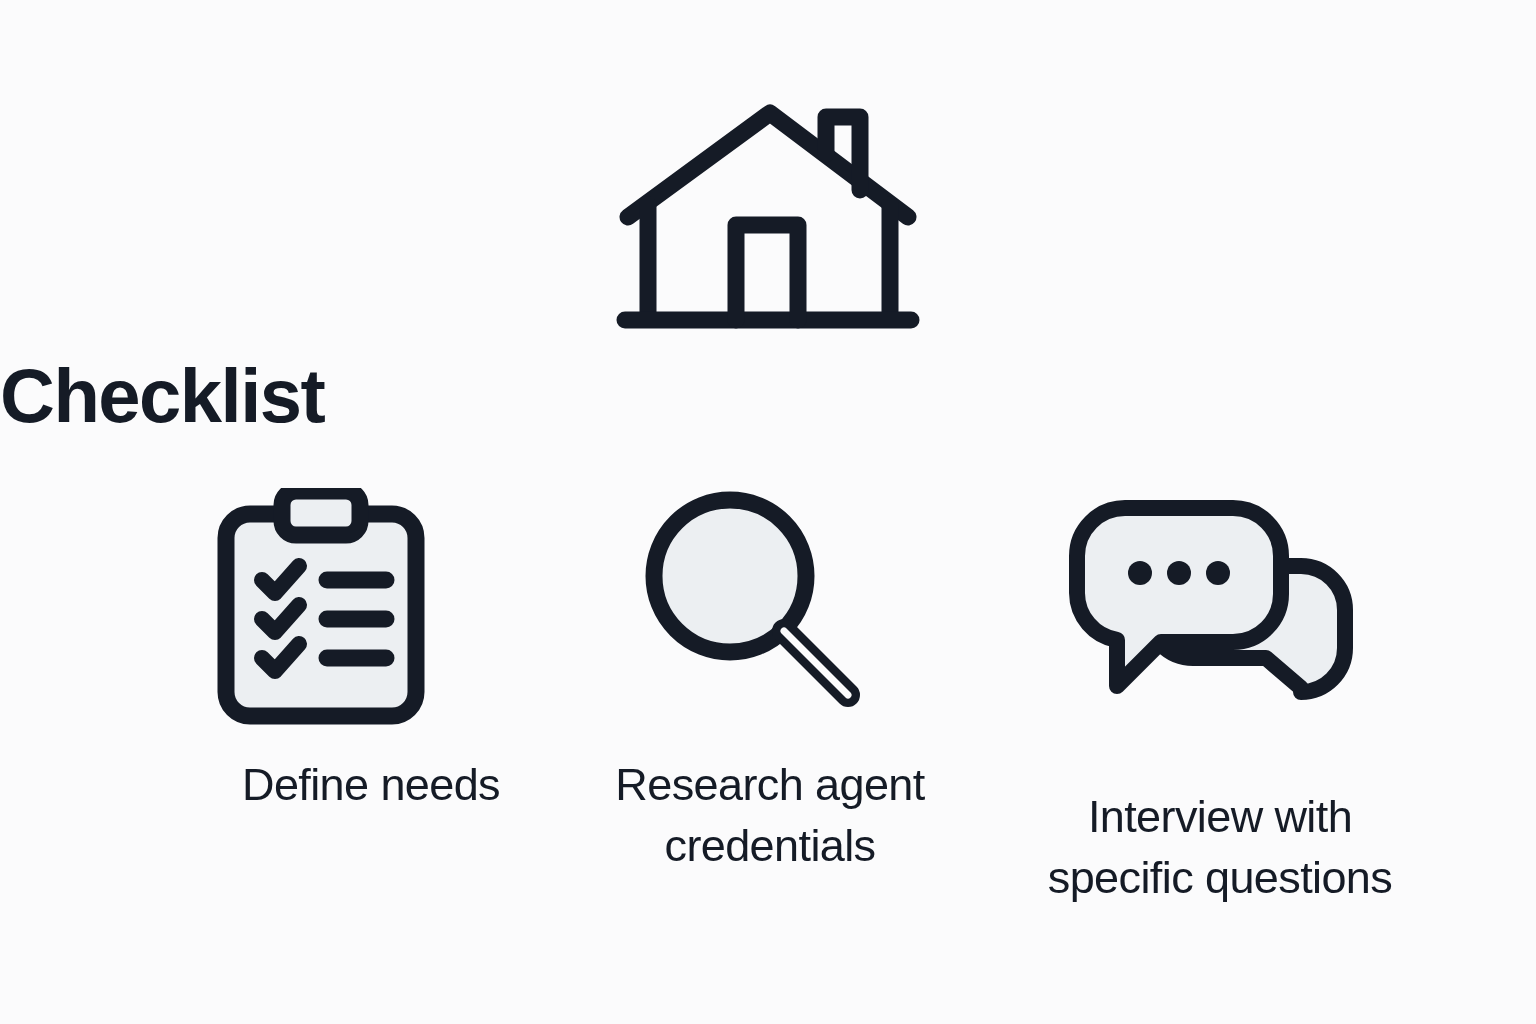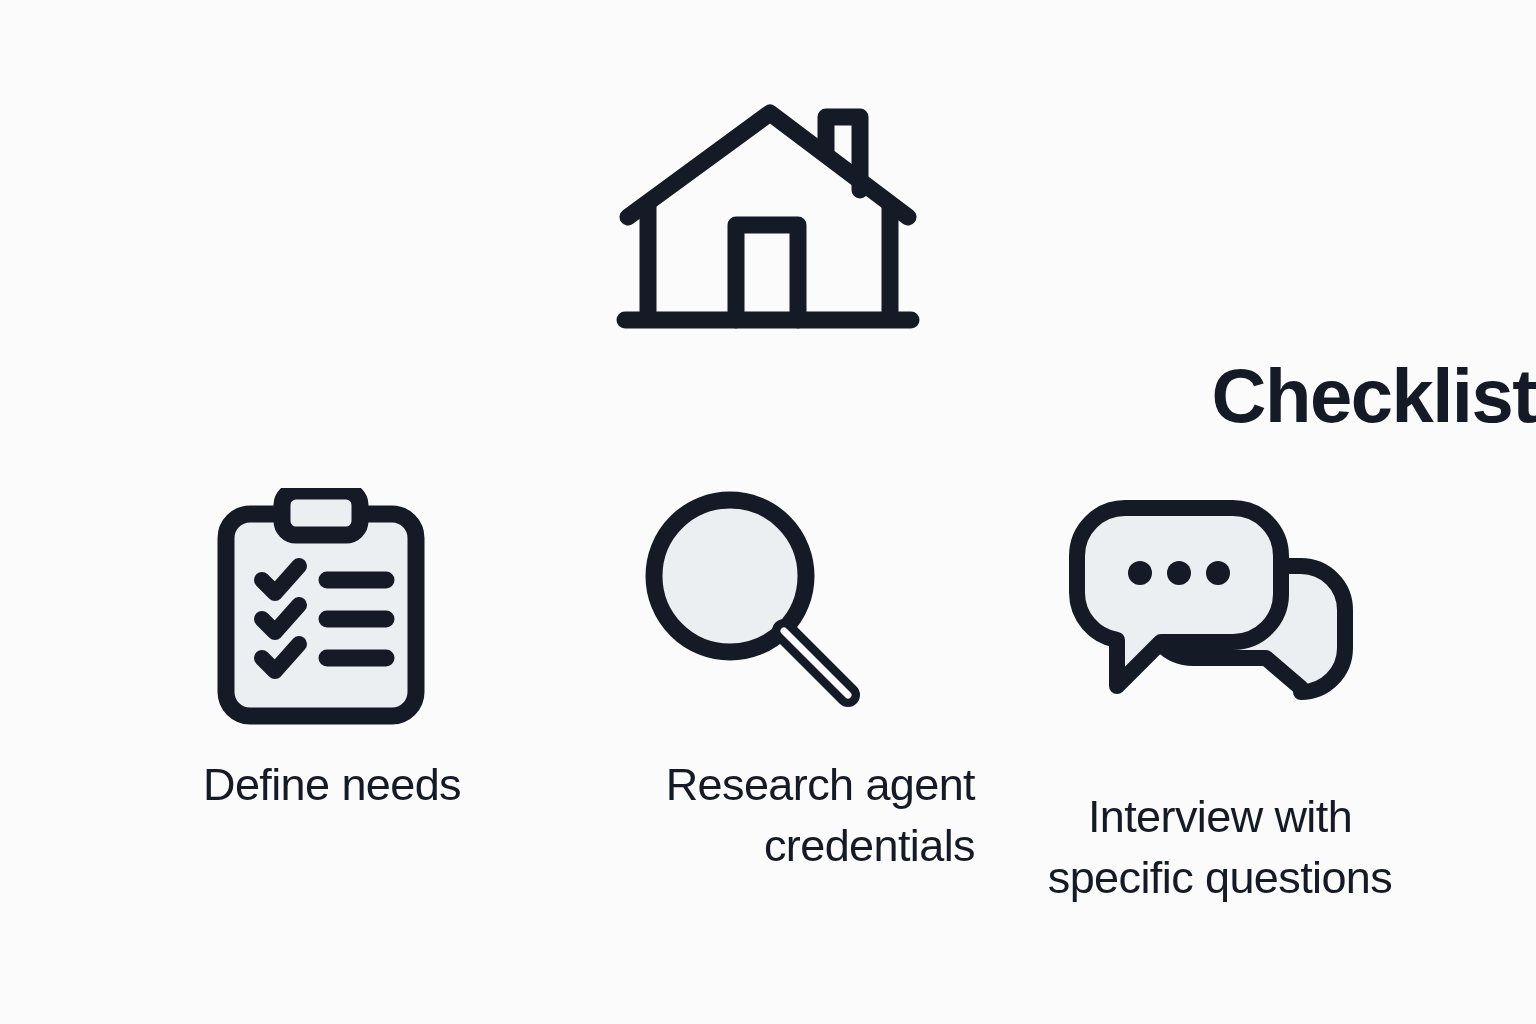--- a/index.html
+++ b/index.html
@@ -24,21 +24,21 @@
     left: 608px;
     top: 95px;
     width: 320px;
     height: 240px;
   }
   .page-title {
     position: absolute;
     left: 0;
     top: 358px;
     width: 1536px;
-    text-align: right;
+    text-align: left;
     font-size: 76px;
     font-weight: 700;
     letter-spacing: -1.5px;
     color: #151b26;
     line-height: 1;
     font-family: "Liberation Sans", sans-serif;
   }
 
   
   .steps-row {
@@ -64,22 +64,22 @@
     top: 755px;
     text-align: center;
     font-size: 45px;
     font-weight: 500;
     color: #151b26;
     line-height: 1.35;
     letter-spacing: -0.6px;
     font-family: "Liberation Sans", sans-serif;
     white-space: pre-line;
   }
-  .step-label.l0 { left: 152px;  width: 360px; }
-  .step-label.l1 { left: 565px;  width: 410px; text-align: right; }
+  .step-label.l0 { left: 140px;  width: 360px; text-align: right; }
+  .step-label.l1 { left: 565px;  width: 410px; }
   .step-label.l2 { left: 995px;  width: 450px; margin-top: 32px; }
 </style>
 </head>
 <body>
 
 <div id="canvas">
 
   <div class="house-icon-wrap">
     <svg viewBox="0 0 320 240" width="320" height="240" aria-hidden="true">
       <g fill="none" stroke="#151b26" stroke-width="17" stroke-linecap="round" stroke-linejoin="round">

